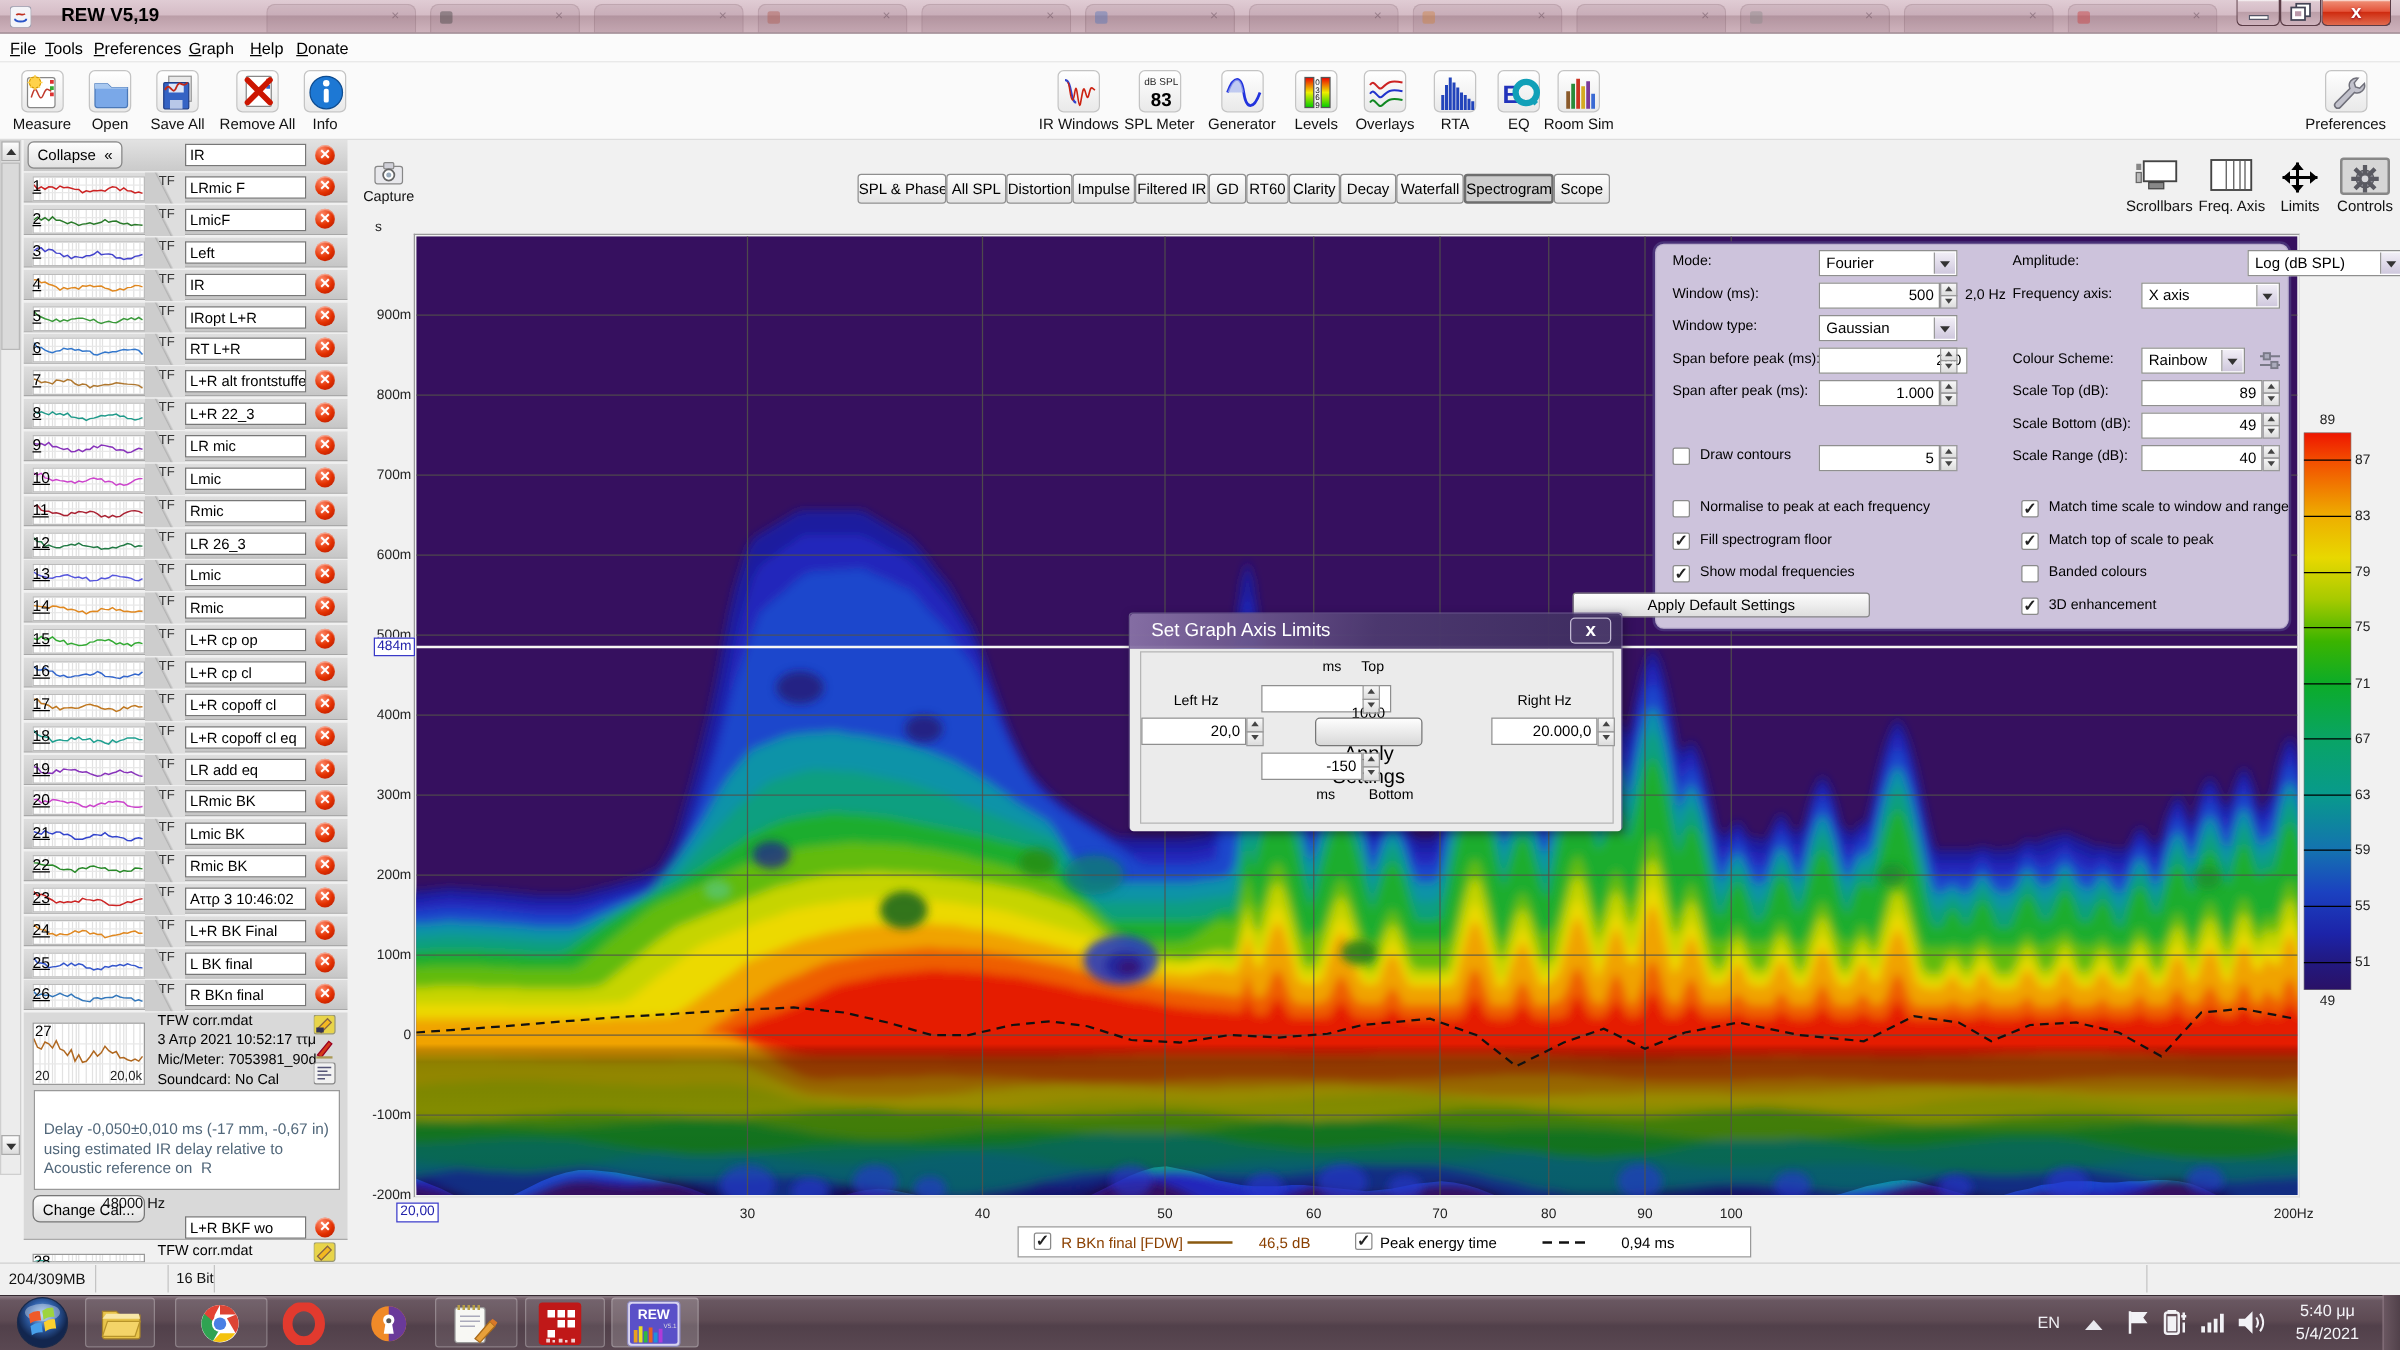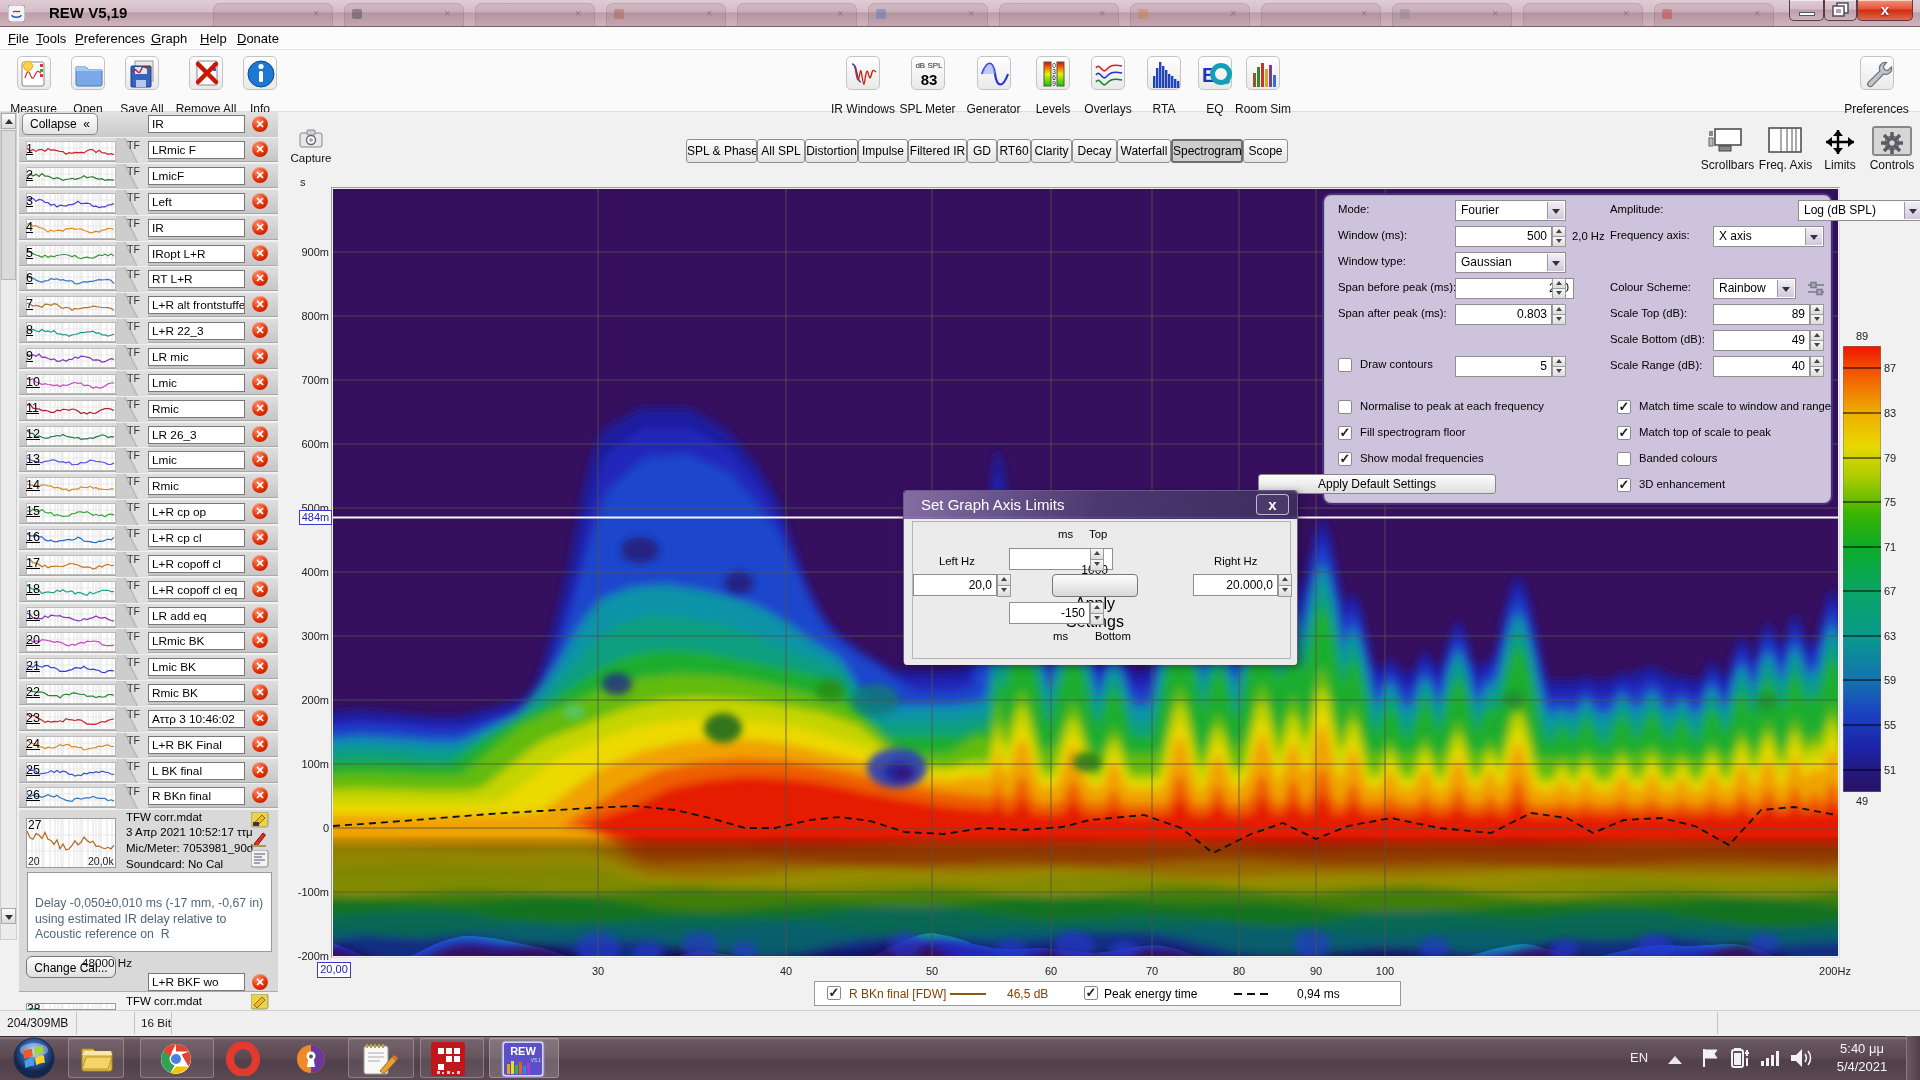--- a/index.html
+++ b/index.html
@@ -1,17 +1,17 @@
 <!DOCTYPE html>
 <html><head><meta charset="utf-8"><style>
 *{margin:0;padding:0;box-sizing:border-box}
 html,body{width:1920px;height:1080px;overflow:hidden;font-family:"Liberation Sans",sans-serif;background:#f0f0f0}
 .ab{position:absolute}
 .tb{position:absolute;text-align:center;font-size:12px;color:#111}
-.tbic{display:block;margin:0 auto 12px;width:34px;height:34px;border:1px solid #c4c4c4;border-radius:5px;background:linear-gradient(#ffffff,#e9e9e9)}
+.tbic{display:block;margin:0 auto 2px;width:34px;height:34px;border:1px solid #c4c4c4;border-radius:5px;background:linear-gradient(#ffffff,#e9e9e9)}
 .tab{position:absolute;top:139px;height:24px;white-space:nowrap;overflow:hidden;border:1px solid #8f8f8f;background:linear-gradient(#fefefe,#e4e4e4);font-size:12px;color:#000;text-align:center;line-height:22px;border-radius:3px}
 .tabsel{background:#cdcdcd;border:2px solid #6e6e6e;line-height:20px}
 .spin{position:absolute;background:#fff;border:1px solid #8f8f8f;font-size:12px;text-align:right;color:#000;padding:2px 4px 0 0}
 .spbtn{position:absolute;width:14px;background:linear-gradient(#f8f8f8,#dcdcdc);border:1px solid #9a9a9a}
 .spbtn:before{content:"";position:absolute;left:3px;top:2px;border-left:3.5px solid transparent;border-right:3.5px solid transparent;border-bottom:4px solid #444}
 .spbtn.dn:before{border-bottom:none;border-top:4px solid #444}
 .combo{position:absolute;background:#fff;border:1px solid #8f8f8f;font-size:12px;color:#000;padding:2px 0 0 5px}
 .cmbtn{position:absolute;right:1px;top:1px;bottom:1px;width:17px;background:linear-gradient(#f2eff7,#cfc8dd);border-left:1px solid #9a9a9a}
 .cmbtn:before{content:"";position:absolute;left:4px;top:7px;border-left:4.5px solid transparent;border-right:4.5px solid transparent;border-top:5px solid #333}
 .cb{position:absolute;width:14px;height:14px;background:#fff;border:1.5px solid #8a8a8a;border-radius:2px;font-size:13px;line-height:12px;color:#222;font-weight:bold;text-align:center}
@@ -1394,21 +1394,21 @@
 <div class="spbtn" style="left:1552px;top:226px;height:11px"></div>
 <div class="spbtn dn" style="left:1552px;top:236px;height:11px"></div>
 <div class="lbl" style="left:1572px;top:230px">2,0 Hz</div>
 <div class="lbl" style="left:1338px;top:255px">Window type:</div>
 <div class="combo" style="left:1455px;top:252px;width:111px;height:21px">Gaussian<span class="cmbtn"></span></div>
 <div class="lbl" style="left:1338px;top:281px">Span before peak (ms):</div>
 <div class="spin" style="left:1455px;top:278px;width:119px;height:21px">200</div>
 <div class="spbtn" style="left:1552px;top:278px;height:11px"></div>
 <div class="spbtn dn" style="left:1552px;top:288px;height:11px"></div>
 <div class="lbl" style="left:1338px;top:307px">Span after peak (ms):</div>
-<div class="spin" style="left:1455px;top:304px;width:97px;height:21px">0.803</div>
+<div class="spin" style="left:1455px;top:304px;width:97px;height:21px">1.000</div>
 <div class="spbtn" style="left:1552px;top:304px;height:11px"></div>
 <div class="spbtn dn" style="left:1552px;top:314px;height:11px"></div>
 <div class="cb" style="left:1338px;top:358px"></div>
 <div class="lbl" style="left:1360px;top:358px">Draw contours</div>
 <div class="spin" style="left:1455px;top:356px;width:97px;height:21px">5</div>
 <div class="spbtn" style="left:1552px;top:356px;height:11px"></div>
 <div class="spbtn dn" style="left:1552px;top:366px;height:11px"></div>
 <div class="lbl" style="left:1610px;top:203px">Amplitude:</div>
 <div class="combo" style="left:1798px;top:200px;width:125px;height:21px">Log (dB SPL)<span class="cmbtn"></span></div>
 <div class="lbl" style="left:1610px;top:229px">Frequency axis:</div>

